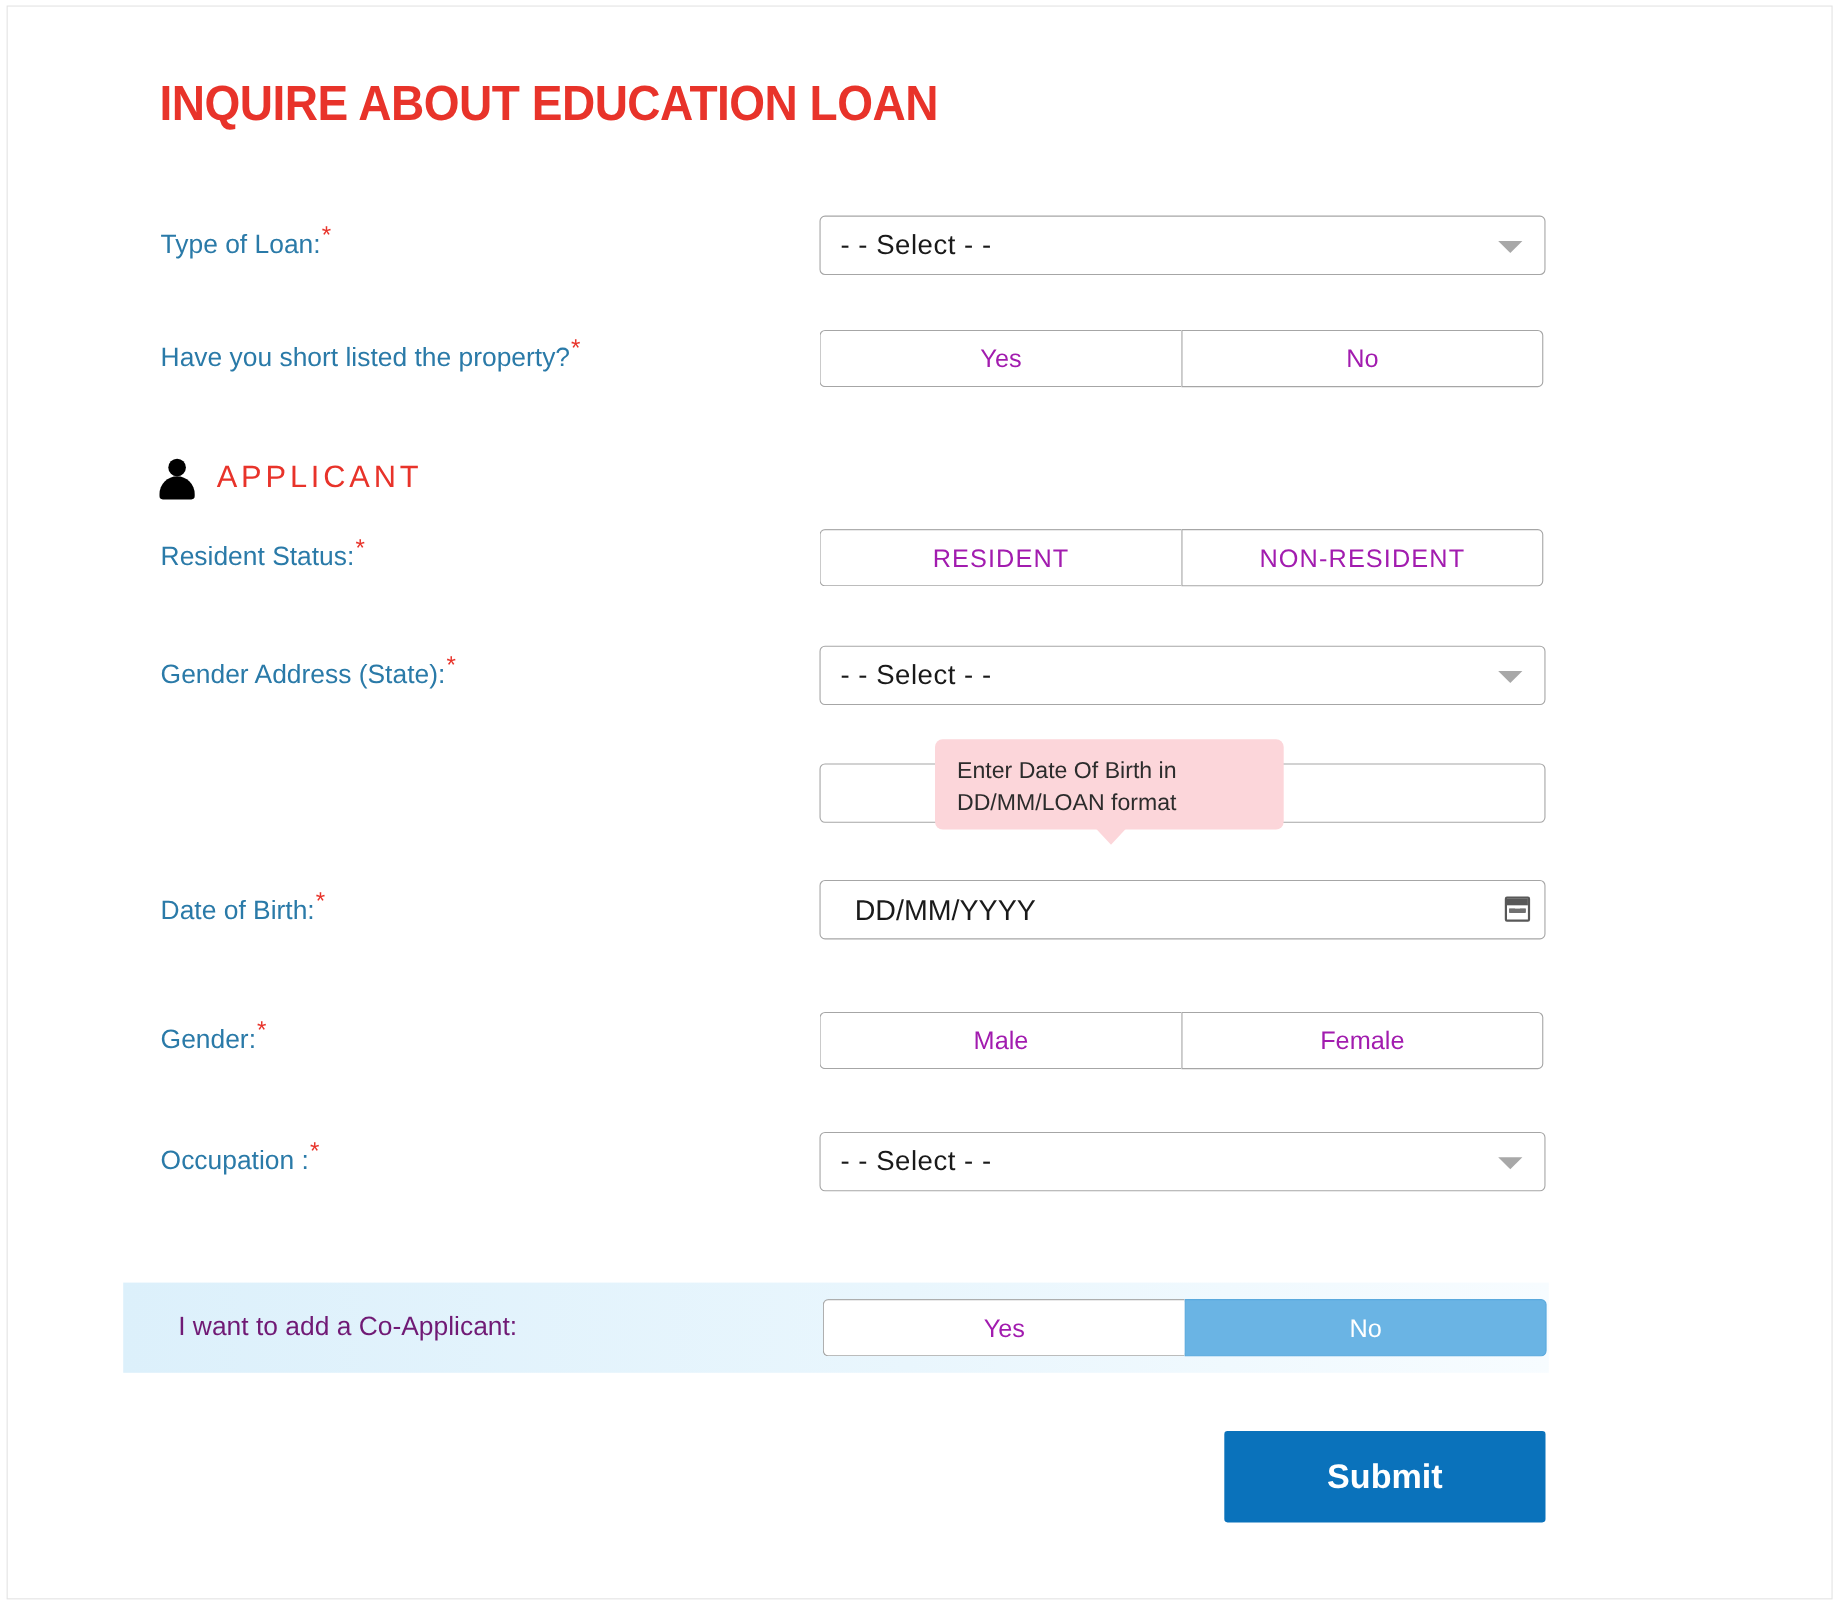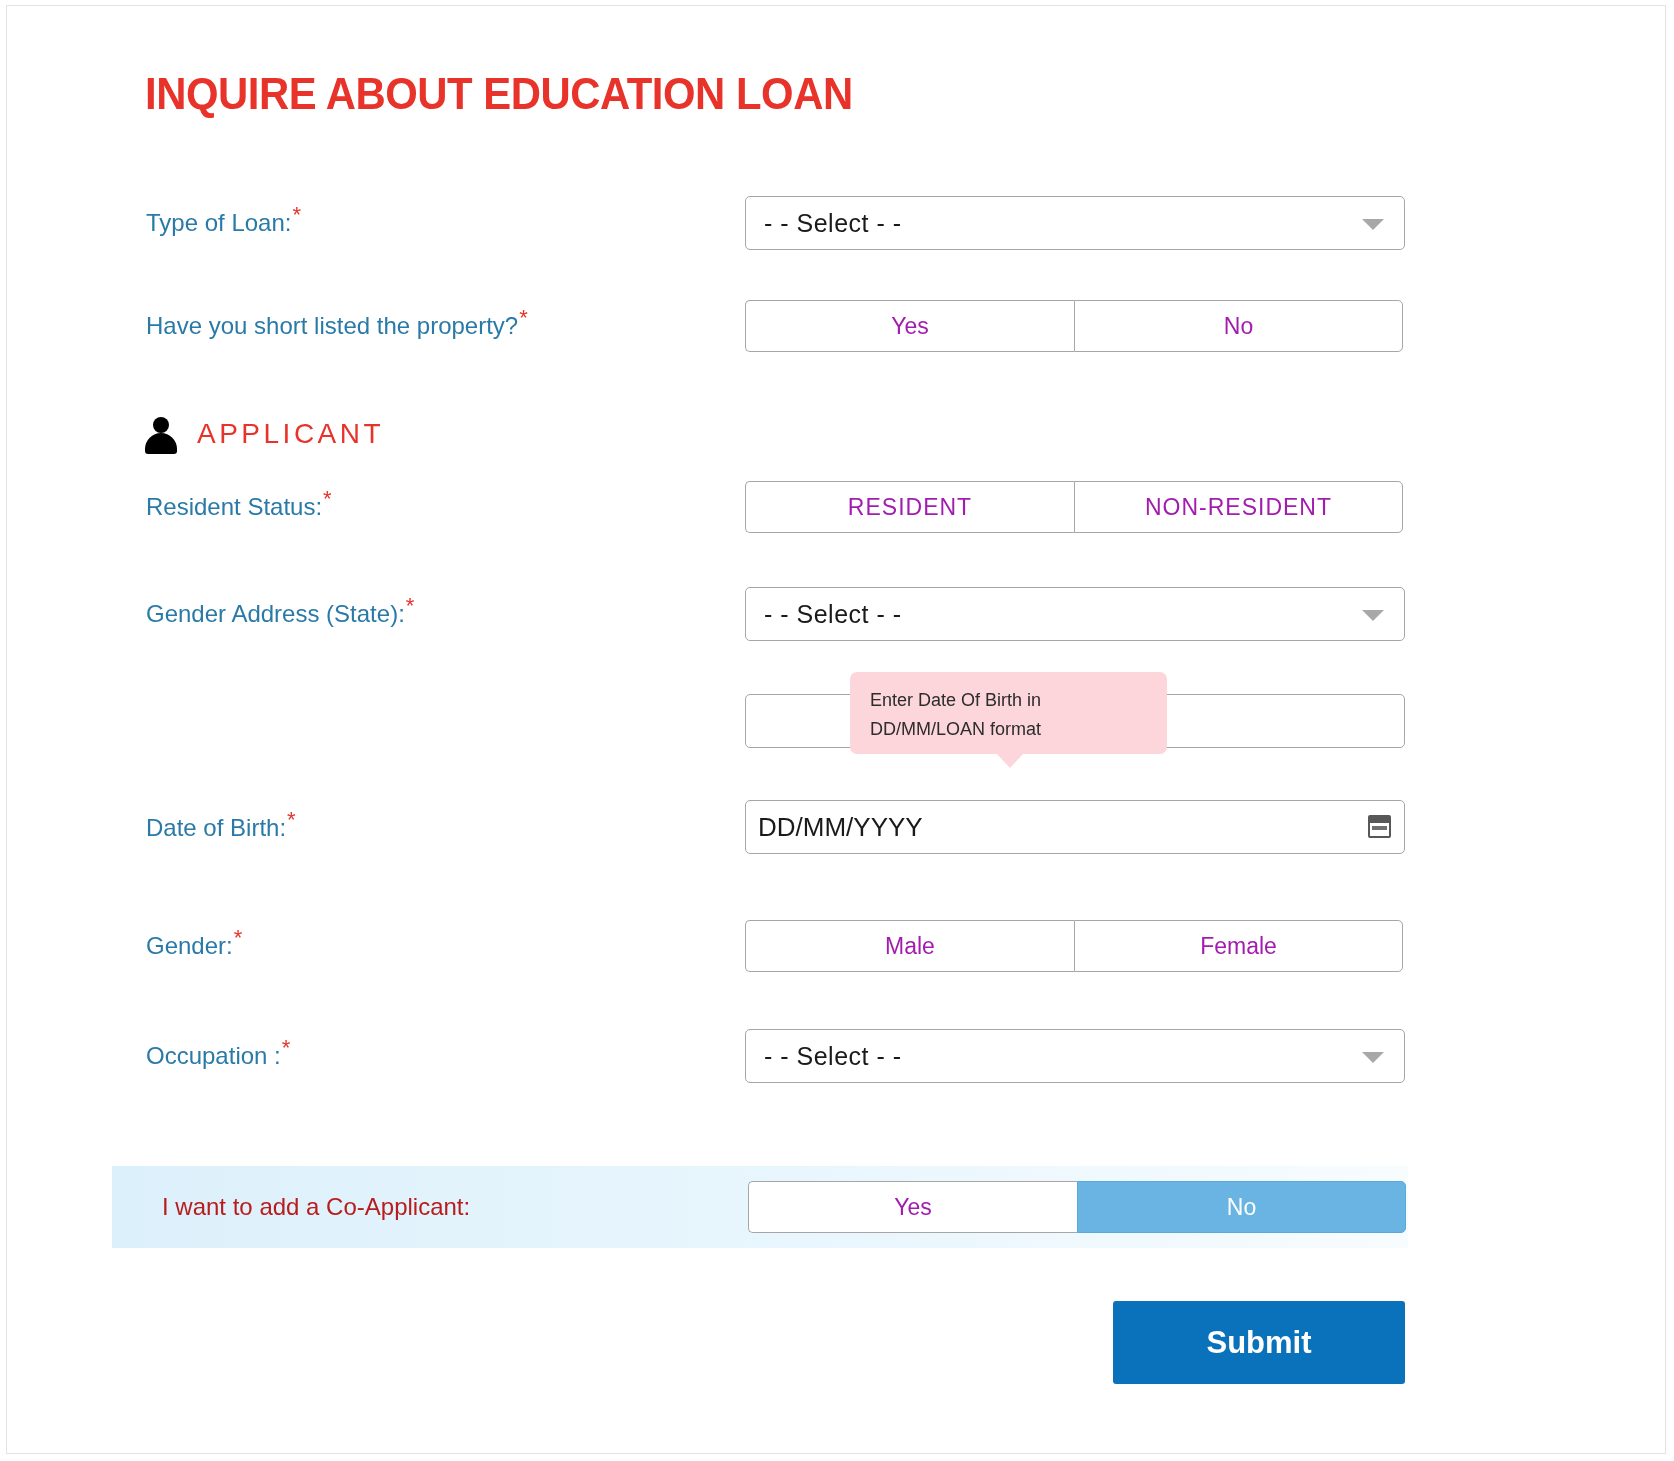--- a/index.html
+++ b/index.html
@@ -194,21 +194,21 @@
     left: 745px;
     width: 660px;
     height: 54px;
     border: 1px solid #a6a6a6;
     border-radius: 5px;
     background: #ffffff;
     box-sizing: border-box;
     font-family: "Liberation Sans", sans-serif;
     font-size: 26px;
     color: #1a1a1a;
-    padding: 0 12px;
+    padding: 0 31px;
     outline: none;
   }
   .text-input::placeholder {
     color: #1a1a1a;
     opacity: 1;
   }
   .cal-icon {
     position: absolute;
     width: 23px;
     height: 23px;
@@ -248,21 +248,21 @@
     top: 672px;
     width: 317px;
     height: 82px;
     background: #fcd6da;
     border-radius: 7px;
     box-sizing: border-box;
     padding: 14px 20px 0 20px;
     z-index: 30;
   }
   .tooltip-line {
-    font-size: 18px;
+    font-size: 21px;
     color: #2c2c2c;
     line-height: 29px;
     white-space: nowrap;
   }
   .tooltip-tail {
     position: absolute;
     left: 146px;
     top: 81px;
     width: 0;
     height: 0;
@@ -280,21 +280,21 @@
     height: 82px;
     background: linear-gradient(to right, #dcf0fb 0%, #e9f6fd 55%, #f7fcff 100%);
   }
   .coapp-label {
     position: absolute;
     left: 162px;
     top: 1166px;
     height: 82px;
     line-height: 82px;
     font-size: 24px;
-    color: #b91c1c;
+    color: #701a75;
     white-space: nowrap;
   }
 
   
   .submit-btn {
     position: absolute;
     left: 1113px;
     top: 1301px;
     width: 292px;
     height: 83px;

